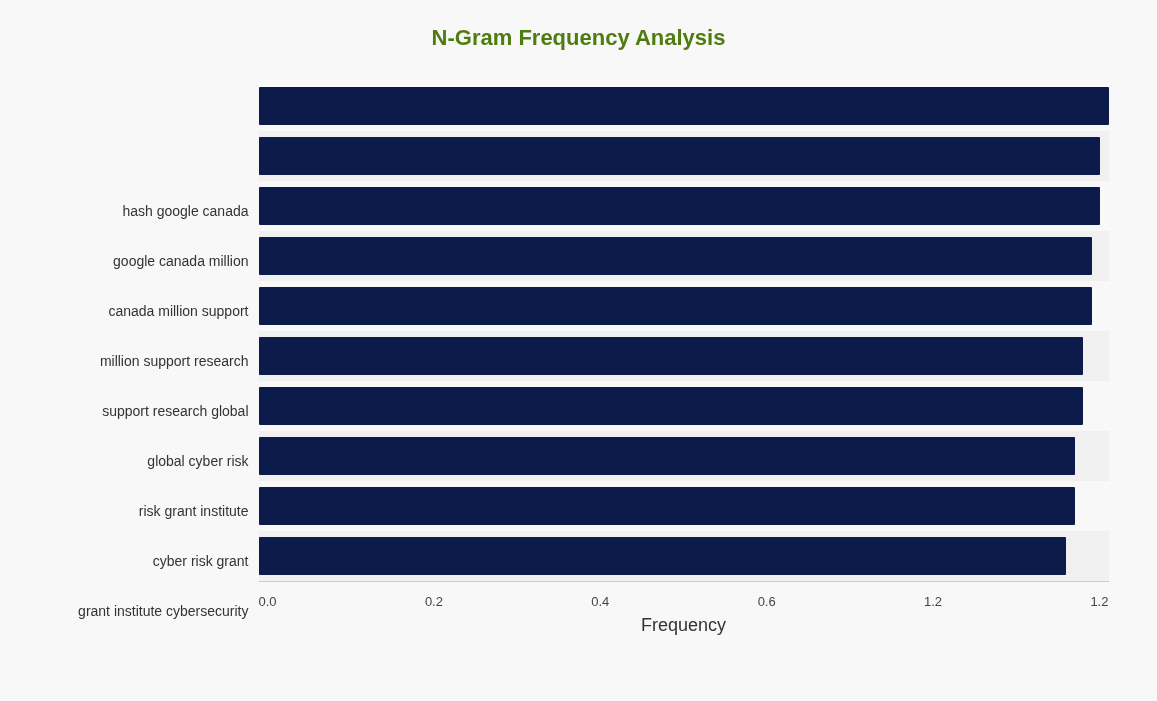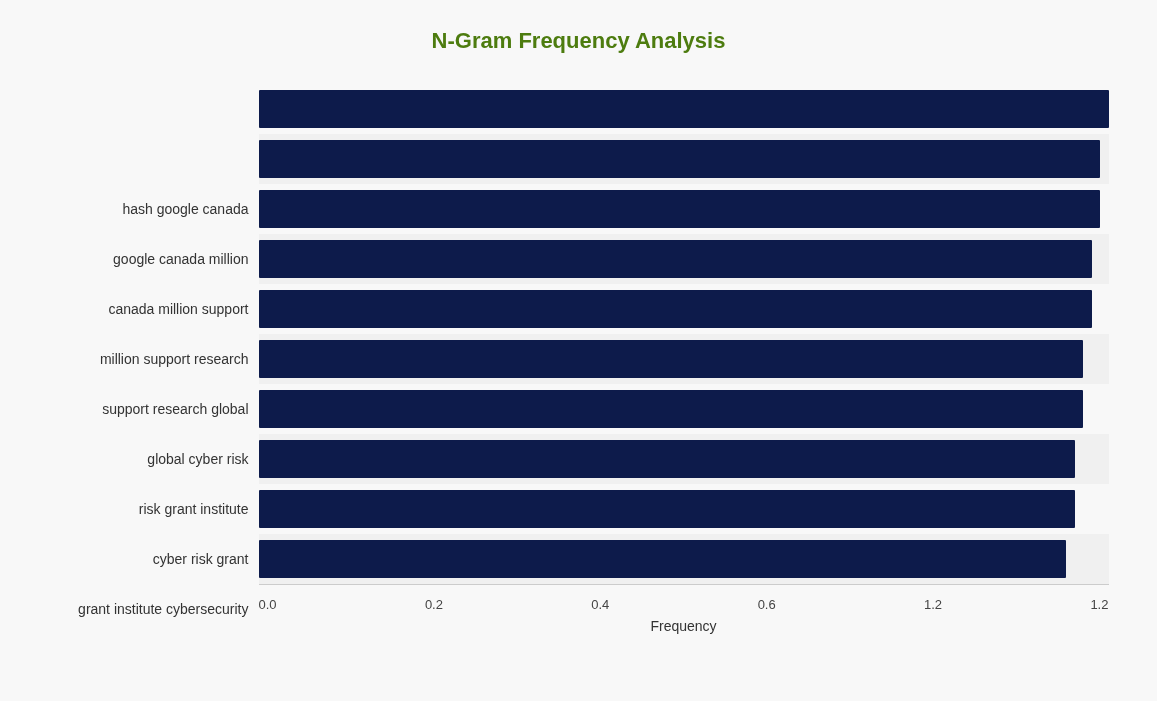--- a/index.html
+++ b/index.html
@@ -72,21 +72,21 @@
       justify-content: space-between;
       margin-top: 12px;
       padding-right: 0px;
     }
     .x-tick {
       font-size: 13px;
       color: #444;
     }
     .x-label {
       text-align: center;
-      font-size: 14px;
+      font-size: 18px;
       color: #333;
       margin-top: 6px;
     }
     .x-axis-line {
       border-top: 1px solid #ccc;
     }
   </style>
 </head>
 <body>
 

